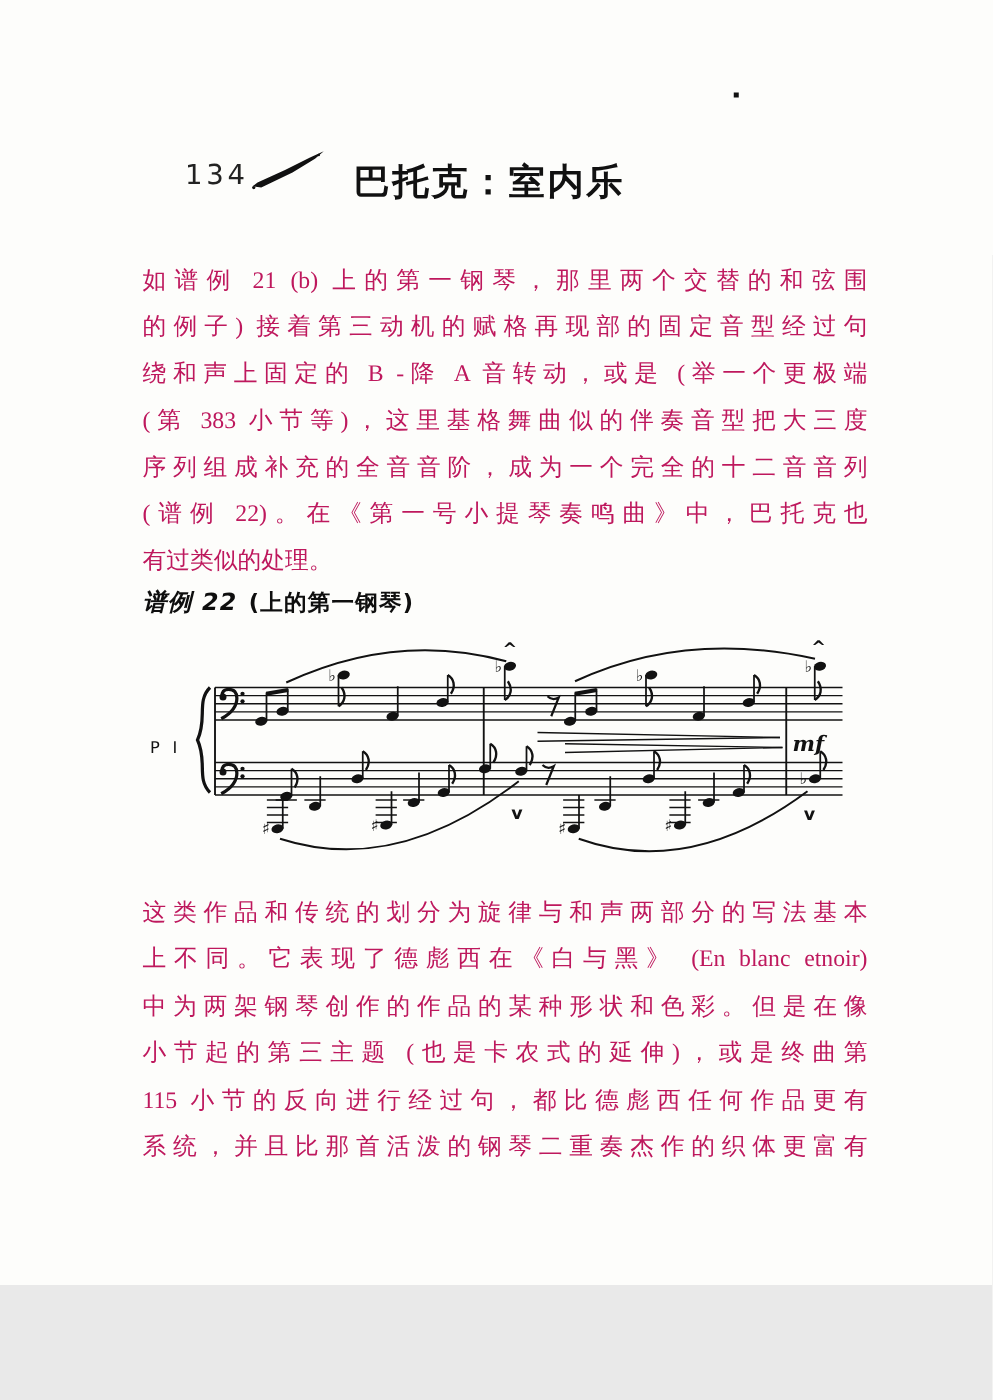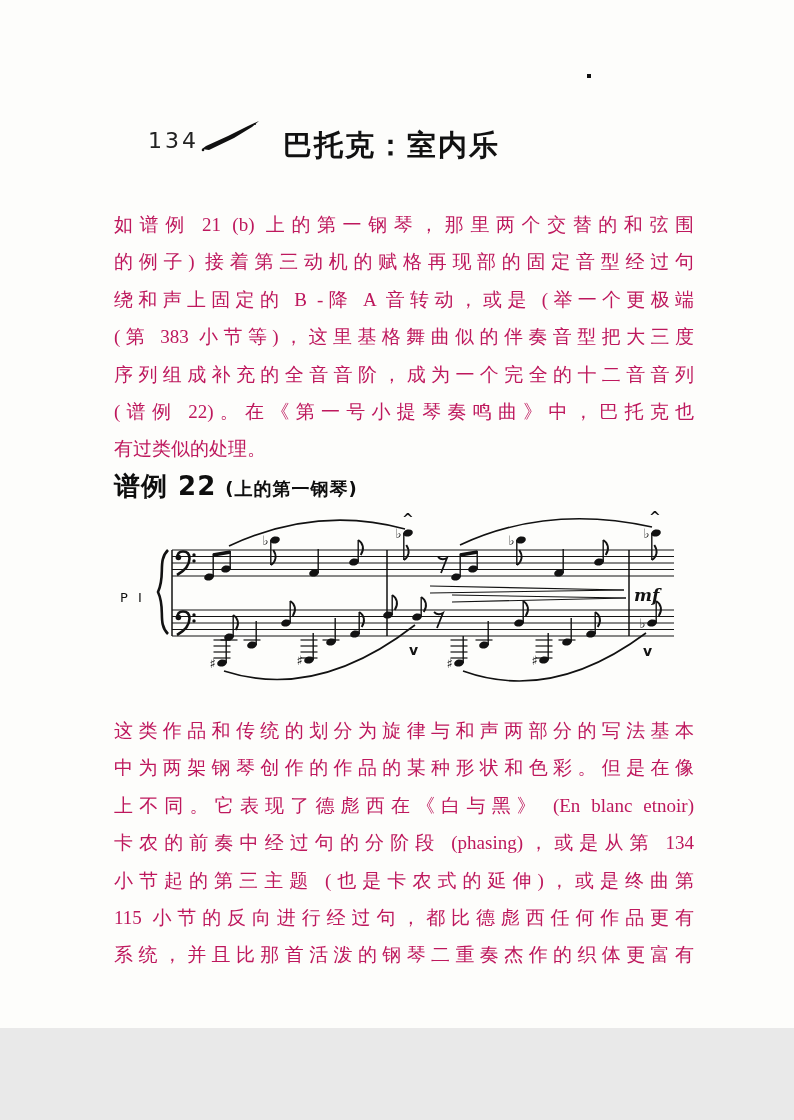--- a/index.html
+++ b/index.html
@@ -25,21 +25,21 @@
   .para {
     position:absolute; left:114px; width:580px;
     font-size:19px; line-height:37.4px; color:#be185d;
   }
   .para-1 { top:206px; }
   .para-2 { top:712px; }
   .line { text-align:justify; text-align-last:justify; white-space:nowrap; }
   .line.short { text-align-last:left; }
   
   .caption { position:absolute; left:114px; top:469px; font-family:"DejaVu Sans",sans-serif; font-weight:bold; color:#0e0e0e; }
-  .caption .label { font-size:26px; letter-spacing:1px; }
+  .caption .label { font-size:19px; letter-spacing:1px;font-style:italic; }
   .caption .note  { font-size:18px; margin-left:9px; letter-spacing:1px; }
   
   .score { position:absolute; left:112px; top:503px; width:575px; height:195px; }
   .score svg { display:block; }
   
   .watermark {
     position:absolute; left:593px; top:1075px; white-space:nowrap;
     font-family:Liberation Mono, monospace;
   }
   .watermark .lead { font-weight:bold; font-size:30px; }
@@ -221,23 +221,22 @@
         <text x="537" y="19" font-size="14" font-weight="bold" fill="#121212" font-family="DejaVu Sans, sans-serif">^</text>
         <text x="297" y="152" font-size="14" font-weight="bold" fill="#121212" font-family="DejaVu Sans, sans-serif">v</text>
         <text x="531" y="153" font-size="14" font-weight="bold" fill="#121212" font-family="DejaVu Sans, sans-serif">v</text>
         <text x="8" y="99" font-size="13" letter-spacing="3" fill="#121212" font-family="DejaVu Sans, sans-serif">P I</text>
         <text x="522" y="98" font-size="17" font-weight="bold" font-style="italic" fill="#121212" font-family="DejaVu Serif, serif">mf</text>
       </svg>
   </figure>
 
   <div class="para para-2">
     <div class="line">这类作品和传统的划分为旋律与和声两部分的写法基本</div>
+    <div class="line">上不同。它表现了德彪西在《白与黑》 (En blanc etnoir)</div>
     <div class="line">中为两架钢琴创作的作品的某种形状和色彩。但是在像</div>
-    <div class="line">上不同。它表现了德彪西在《白与黑》 (En blanc etnoir)</div>
-    <div class="line">卡农的前奏中经过句的分阶段 (phasing)，或是从第 134</div>
     <div class="line">小节起的第三主题 (也是卡农式的延伸)，或是终曲第</div>
     <div class="line">115 小节的反向进行经过句，都比德彪西任何作品更有</div>
     <div class="line">系统，并且比那首活泼的钢琴二重奏杰作的织体更富有</div>
   </div>
 
   <div class="watermark" style="color: rgb(248, 139, 128);">
     <span class="lead">q</span><span class="rest">iyuexuexi.COM</span>
   </div>
 
 </div>

